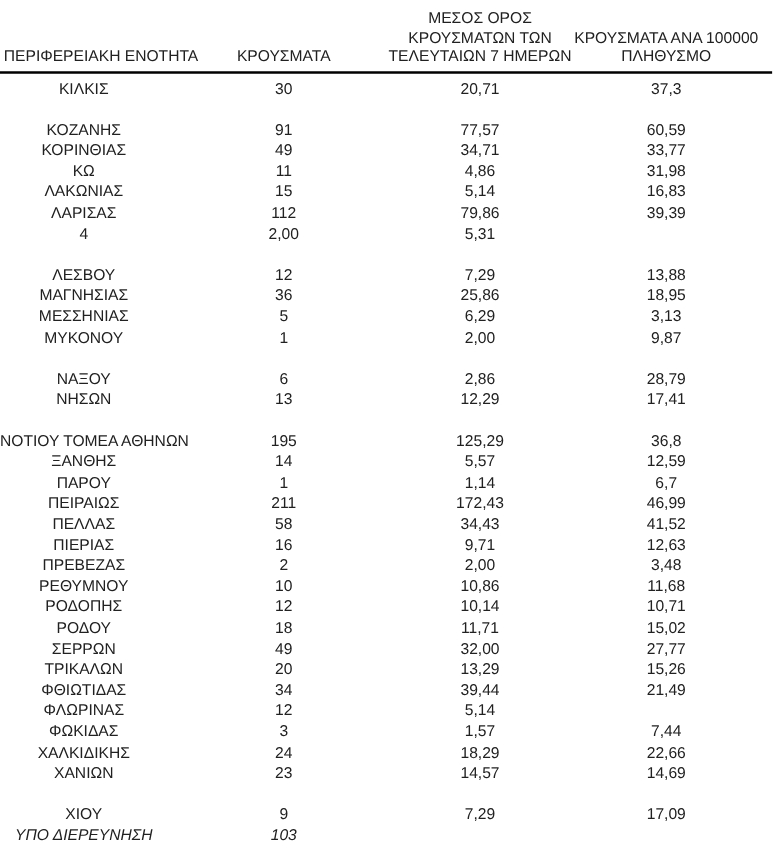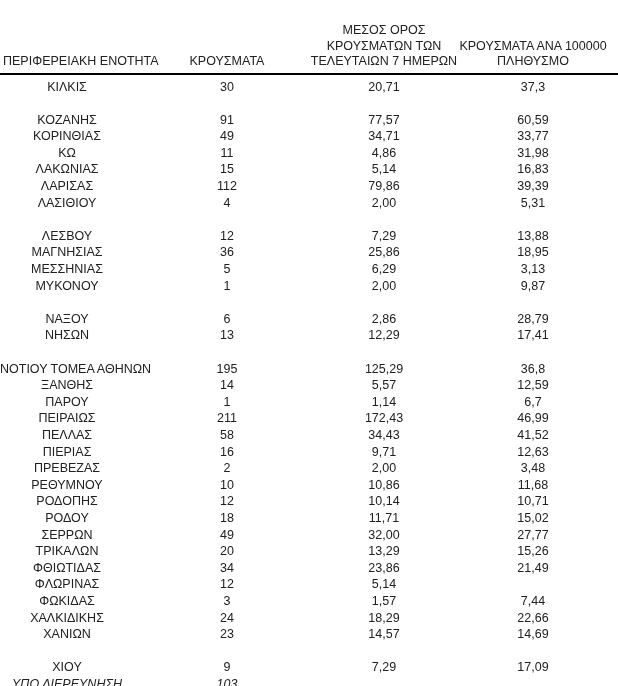--- a/index.html
+++ b/index.html
@@ -26,21 +26,20 @@
     padding-top: 7px;
   }
   .th {
     text-align: center;
     line-height: 15.5px;
     white-space: nowrap;
     display: flex;
     flex-direction: column;
     align-items: center;
     justify-content: flex-end;
-    margin-top: 16px;
   }
   .th.region-h {
     align-items: flex-start;
     padding-left: 3px;
     justify-content: flex-end;
   }
   .header-rule {
     height: 0;
     border-bottom: 2px solid #000000;
     margin-top: 3px;
@@ -121,21 +120,20 @@
         <div class="td">5,14</div>
         <div class="td">16,83</div>
       </div>
       <div class="tr grid-cols">
         <div class="td">ΛΑΡΙΣΑΣ</div>
         <div class="td">112</div>
         <div class="td">79,86</div>
         <div class="td">39,39</div>
       </div>
       <div class="tr grid-cols">
-        <div class="td">ΛΑΣΙΘΙΟΥ</div>
         <div class="td">4</div>
         <div class="td">2,00</div>
         <div class="td">5,31</div>
       </div>
       <div class="spacer-row"></div>
       <div class="tr grid-cols">
         <div class="td">ΛΕΣΒΟΥ</div>
         <div class="td">12</div>
         <div class="td">7,29</div>
         <div class="td">13,88</div>
@@ -240,21 +238,21 @@
       </div>
       <div class="tr grid-cols">
         <div class="td">ΤΡΙΚΑΛΩΝ</div>
         <div class="td">20</div>
         <div class="td">13,29</div>
         <div class="td">15,26</div>
       </div>
       <div class="tr grid-cols">
         <div class="td">ΦΘΙΩΤΙΔΑΣ</div>
         <div class="td">34</div>
-        <div class="td">23,86</div>
+        <div class="td">39,44</div>
         <div class="td">21,49</div>
       </div>
       <div class="tr grid-cols">
         <div class="td">ΦΛΩΡΙΝΑΣ</div>
         <div class="td">12</div>
         <div class="td">5,14</div>
       </div>
       <div class="tr grid-cols">
         <div class="td">ΦΩΚΙΔΑΣ</div>
         <div class="td">3</div>

